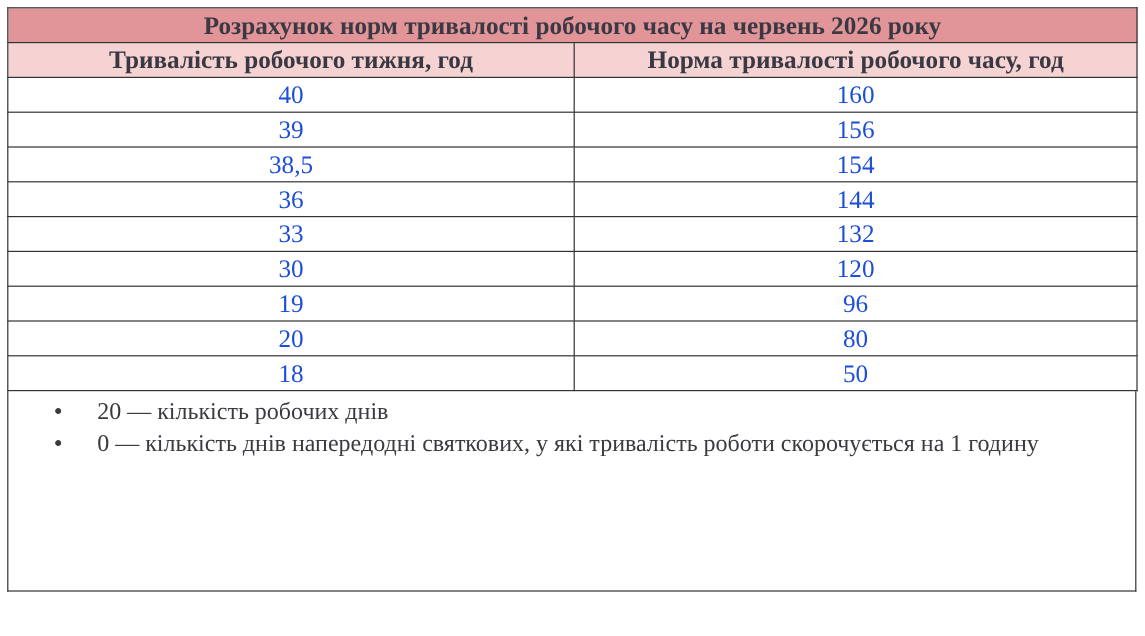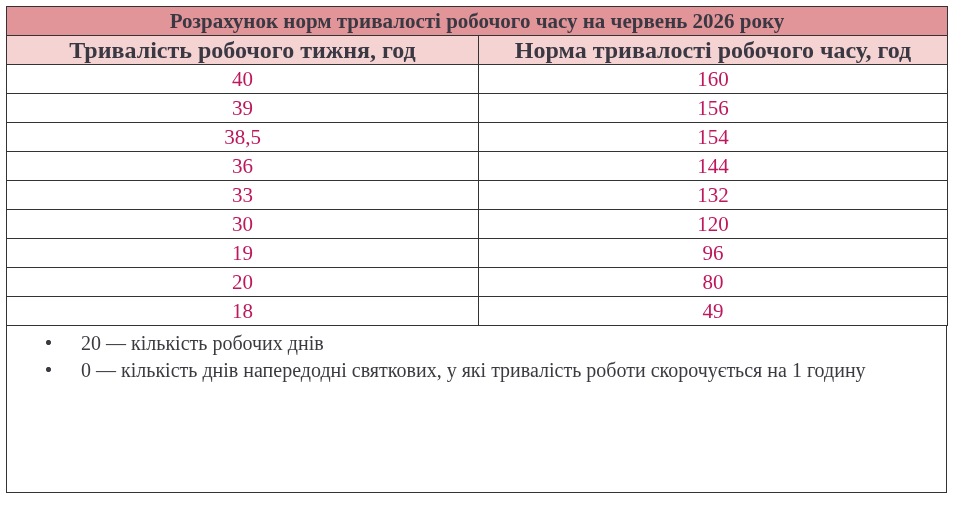--- a/index.html
+++ b/index.html
@@ -3,23 +3,23 @@
 <meta charset="utf-8">
 <style>
   html, body { margin: 0; padding: 0; background: #ffffff; }
   body { width: 954px; height: 530px; position: relative; overflow: hidden;
          font-family: "Liberation Serif", "DejaVu Serif", serif; color: #2b2b33; }
   .wrap { position: absolute; left: 6px; top: 6px; width: 941px; }
   table { border-collapse: collapse; width: 941px; table-layout: fixed; }
   td, th { border: 1.5px solid #333; padding: 0; text-align: center; }
   .title-cell { background: #e29599; height: 28px; font-weight: bold; font-size: 21px;
                 color: #3a3842; }
-  .hdr-cell { background: #f5d3d3; height: 28px; font-weight: bold; font-size: 24px;
+  .hdr-cell { background: #f5d3d3; height: 28px; font-weight: bold; font-size: 21px;
               color: #3a3842; }
-  .data-cell { height: 28px; font-size: 21px; color: #be185d; }
+  .data-cell { height: 28px; font-size: 21px; color: #1d4ed8; }
   .notes { border: 1.5px solid #333; border-top: none; height: 167px; box-sizing: border-box;
            padding: 4px 10px 0 38px; font-size: 20px; color: #3a3a40; }
   .notes ul { margin: 0; padding: 0 0 0 0; list-style: none; }
   .notes li { position: relative; line-height: 27px; padding-left: 36px; }
   .notes li .bullet { position: absolute; left: 0; top: 0; }
 </style>
 </head>
 <body>
 
 <div class="wrap">
@@ -65,21 +65,21 @@
         <tr>
           <td class="data-cell">19</td>
           <td class="data-cell">96</td>
         </tr>
         <tr>
           <td class="data-cell">20</td>
           <td class="data-cell">80</td>
         </tr>
         <tr>
           <td class="data-cell">18</td>
-          <td class="data-cell">49</td>
+          <td class="data-cell">50</td>
         </tr>
       </tbody>
   </table>
   <div class="notes">
     <ul id="notes-list">
         <li><span class="bullet">•</span></li>
         <li><span class="bullet">•</span><span>20 — кількість робочих днів</span></li>
         <li><span class="bullet">•</span></li>
         <li><span class="bullet">•</span><span>0 — кількість днів напередодні святкових, у які тривалість роботи скорочується на 1 годину</span></li>
       </ul>

